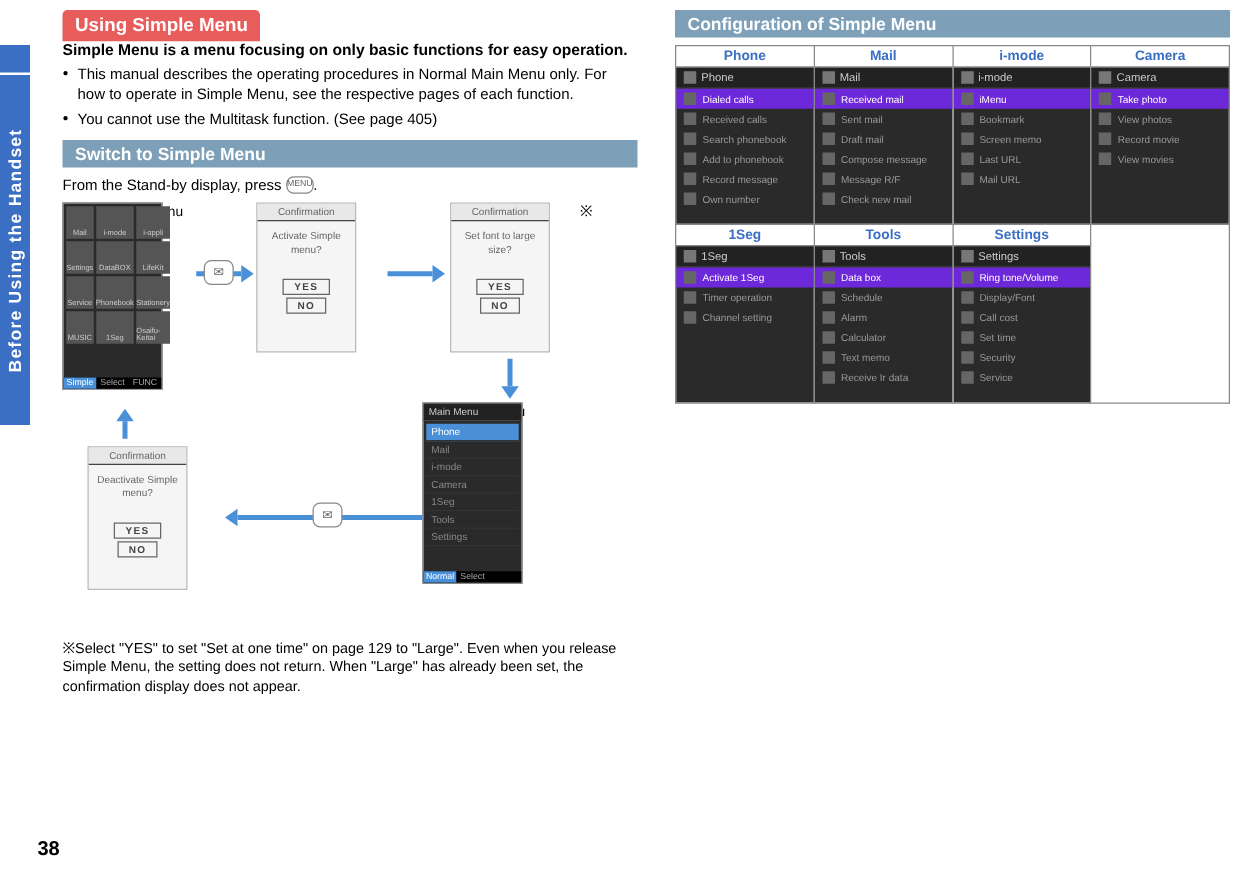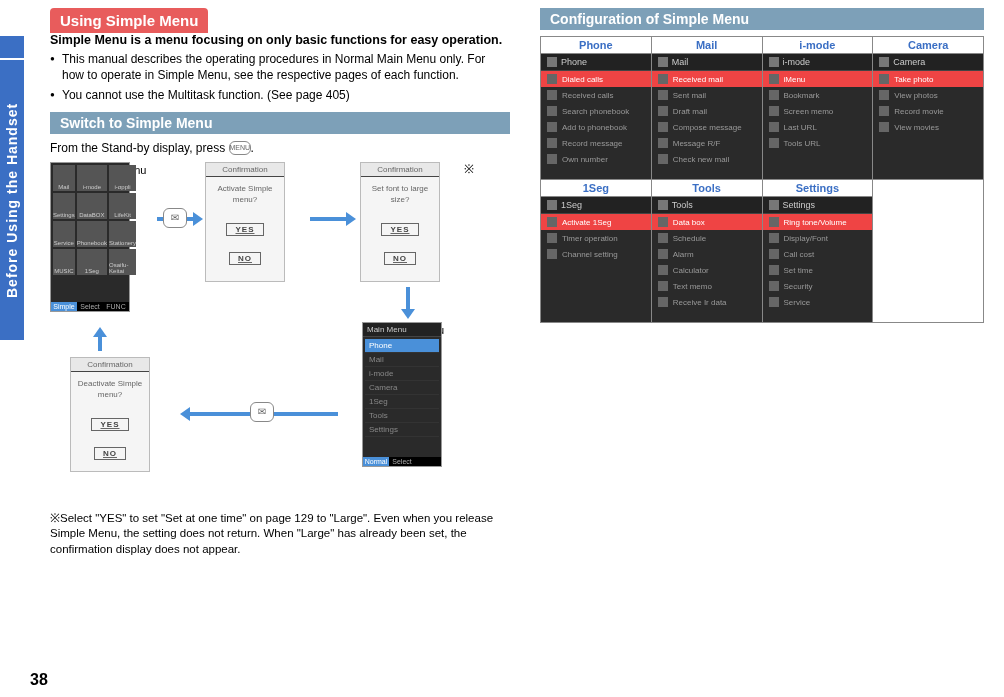--- a/index.html
+++ b/index.html
@@ -106,21 +106,21 @@
     padding: 2px 4px;
     font-size: 8px;
     border-bottom: 1px solid #444;
   }
   .screen-title.light-title {
     background: #e8e8e8;
     color: #666;
     text-align: center;
   }
   .screen-body { padding: 6px 4px; font-size: 8px; line-height: 1.4; text-align: center; }
-  .yes-no { display: flex; flex-direction: column; align-items: center; gap: 16px; margin-top: 12px; text-decoration: underline; }
+  .yes-no { display: flex; flex-direction: column; align-items: center; gap: 2px; margin-top: 12px; }
   .yes-no div { border: 1px solid #666; padding: 1px 8px; font-size: 8px; letter-spacing: 1px; color: #444; font-weight: bold; }
   .grid-icons {
     display: grid;
     grid-template-columns: repeat(3, 1fr);
     gap: 2px;
     padding: 2px;
   }
   .grid-icons div {
     background: #555;
     height: 26px;
@@ -227,21 +227,21 @@
     width: 10px; height: 10px;
     background: #777;
   }
   .mini-list div {
     padding: 3px 6px;
     display: flex;
     align-items: center;
     gap: 5px;
     font-size: 8px;
   }
-  .mini-list div.hl { background: #ef4444; color: #fff; }
+  .mini-list div.hl { background: #6d28d9; color: #fff; }
   .mini-list .li-icon {
     display: inline-block;
     width: 10px; height: 10px;
     background: #666;
     flex-shrink: 0;
   }
   .bottom-bar {
     position: absolute;
     bottom: 0; left: 0; right: 0;
     display: flex;
@@ -309,21 +309,21 @@
     <div class="phone-screen light" style="left:310px; top:0; height:120px;">
       <div class="screen-title light-title">Confirmation</div>
       <div class="screen-body">Set font to large size?</div>
       <div class="yes-no">
         <div>YES</div>
         <div>NO</div>
       </div>
     </div>
     <span class="star" style="position:absolute; left:414px; top:-2px;">※</span>
 
-    <div class="screen-wrap" style="left:312px; top:160px;">
+    <div class="screen-wrap" style="left:288px; top:160px;">
       <div class="phone-screen" style="height:145px;">
         <div class="screen-title">Main Menu</div>
         <div class="menu-list">
           <div class="active">Phone</div>
           <div>Mail</div>
           <div>i-mode</div>
           <div>Camera</div>
           <div>1Seg</div>
           <div>Tools</div>
           <div>Settings</div>
@@ -459,21 +459,21 @@
             <div>
                   <span class="li-icon"></span>
                   <span>Screen memo</span>
                 </div>
             <div>
                   <span class="li-icon"></span>
                   <span>Last URL</span>
                 </div>
             <div>
                   <span class="li-icon"></span>
-                  <span>Tools URL</span>
+                  <span>Mail URL</span>
                 </div>
           </div>
         </div>
       </td>
       <td>
         <div class="mini-screen">
           <div class="mini-title">
                 <span class="mini-icon"></span>
                 <span>Camera</span>
               </div>

